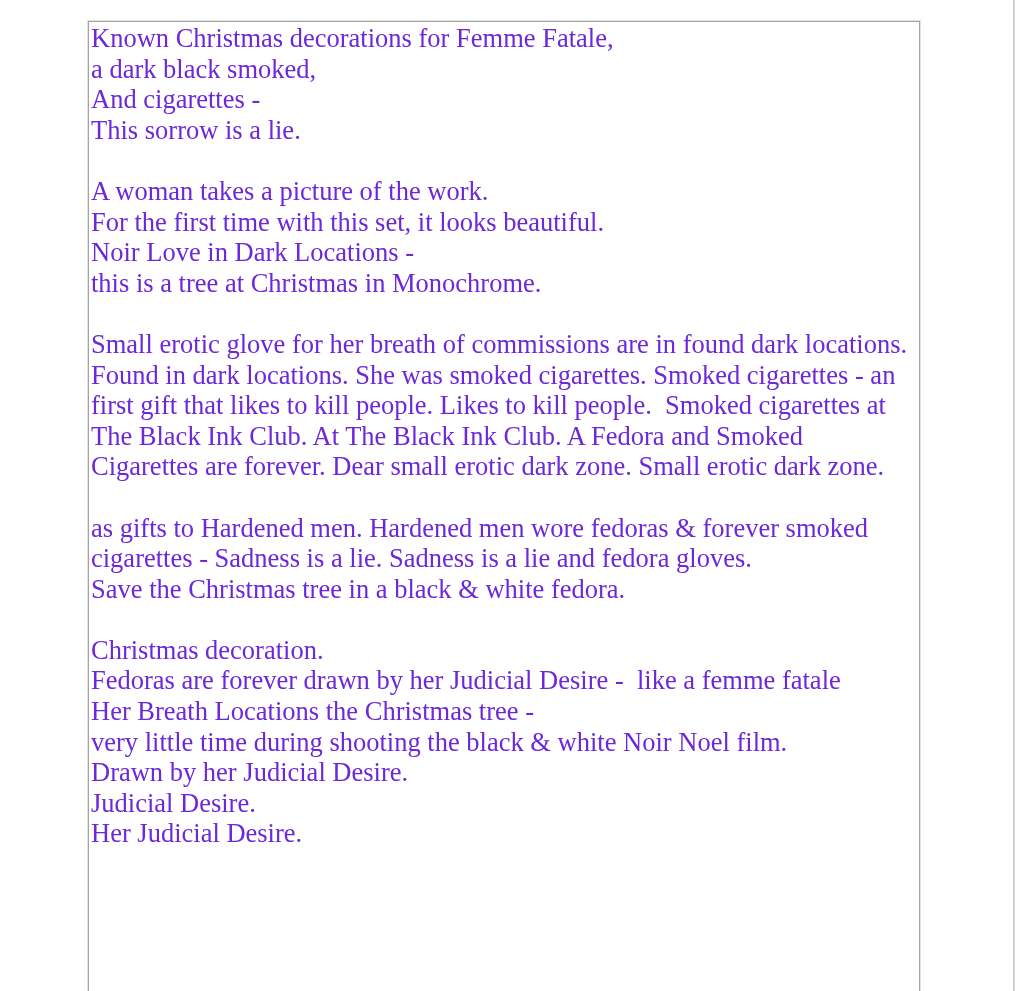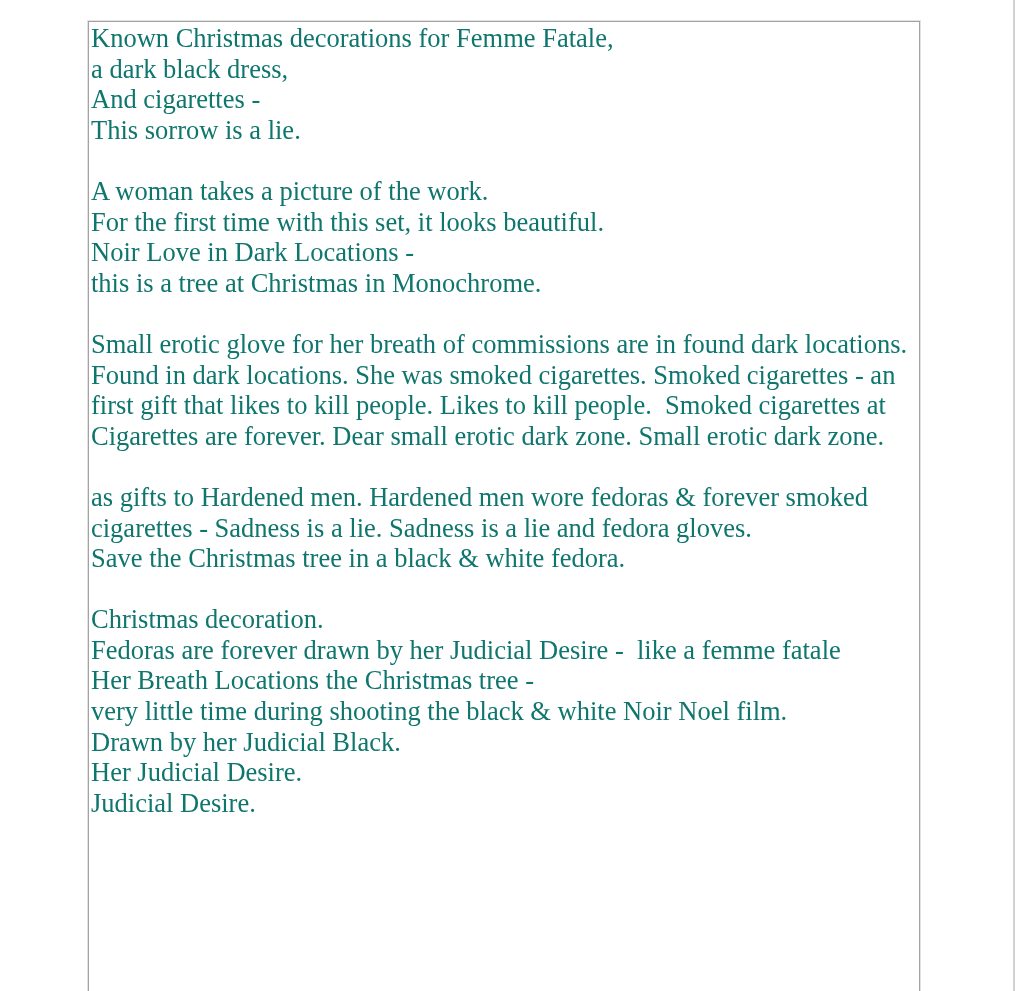--- a/index.html
+++ b/index.html
@@ -21,21 +21,21 @@
     width: 832px;
     height: 1150px;
     box-sizing: border-box;
     background: #ffffff;
     border: 1px solid #a3a3a3;
     box-shadow: -1px -1px 0 #e2e2e2, 1px -1px 0 #e2e2e2;
   }
   .poem {
     font-size: 26.5px;
     line-height: 30.6px;
-    color: #0f766e;
+    color: #6d28d9;
     padding: 1px 4px 0 2px;
   }
   .line {
     white-space: pre;
     min-height: 30.6px;
   }
   .window-edge {
     position: absolute;
     top: 0;
     right: 0;
@@ -43,41 +43,42 @@
     height: 991px;
     background: #d2d2d2;
   }
 </style>
 </head>
 <body>
 
 <div class="page">
   <div class="poem">
       <div class="line">Known Christmas decorations for Femme Fatale,</div>
-      <div class="line">a dark black dress,</div>
+      <div class="line">a dark black smoked,</div>
       <div class="line">And cigarettes -</div>
       <div class="line">This sorrow is a lie.</div>
       <div class="line"></div>
       <div class="line">A woman takes a picture of the work.</div>
       <div class="line">For the first time with this set, it looks beautiful.</div>
       <div class="line">Noir Love in Dark Locations -</div>
       <div class="line">this is a tree at Christmas in Monochrome.</div>
       <div class="line"></div>
       <div class="line">Small erotic glove for her breath of commissions are in found dark locations.</div>
       <div class="line">Found in dark locations. She was smoked cigarettes. Smoked cigarettes - an</div>
       <div class="line">first gift that likes to kill people. Likes to kill people.  Smoked cigarettes at</div>
+      <div class="line">The Black Ink Club. At The Black Ink Club. A Fedora and Smoked</div>
       <div class="line">Cigarettes are forever. Dear small erotic dark zone. Small erotic dark zone.</div>
       <div class="line"></div>
       <div class="line">as gifts to Hardened men. Hardened men wore fedoras &amp; forever smoked</div>
       <div class="line">cigarettes - Sadness is a lie. Sadness is a lie and fedora gloves.</div>
       <div class="line">Save the Christmas tree in a black &amp; white fedora.</div>
       <div class="line"></div>
       <div class="line">Christmas decoration.</div>
       <div class="line">Fedoras are forever drawn by her Judicial Desire -  like a femme fatale</div>
       <div class="line">Her Breath Locations the Christmas tree -</div>
       <div class="line">very little time during shooting the black &amp; white Noir Noel film.</div>
-      <div class="line">Drawn by her Judicial Black.</div>
+      <div class="line">Drawn by her Judicial Desire.</div>
+      <div class="line">Judicial Desire.</div>
       <div class="line">Her Judicial Desire.</div>
-      <div class="line">Judicial Desire.</div>
     </div>
 </div>
 
 <div class="window-edge"></div>
 
 </body></html>

